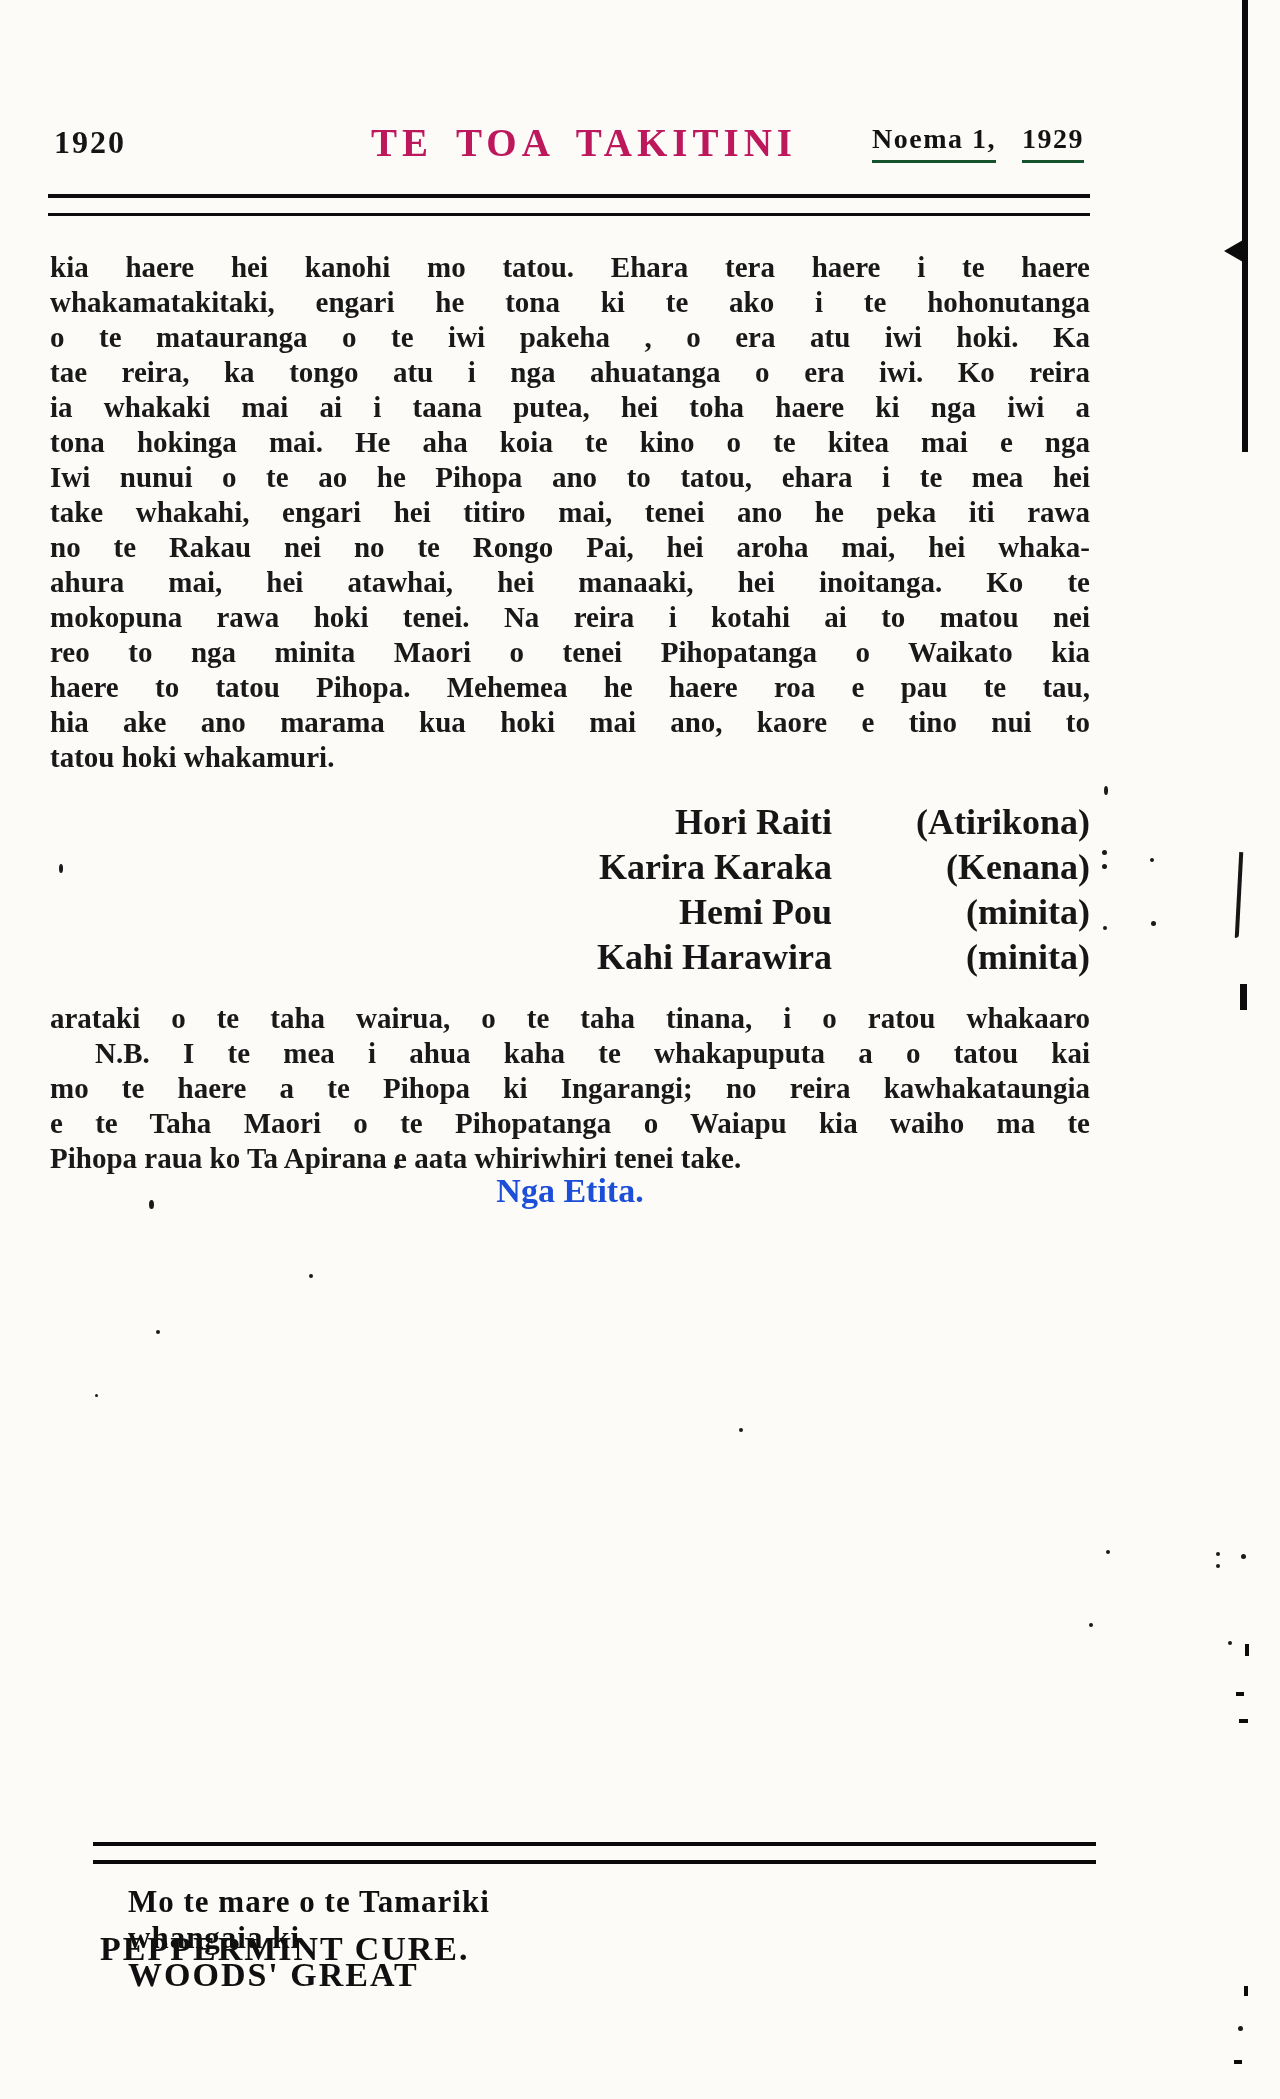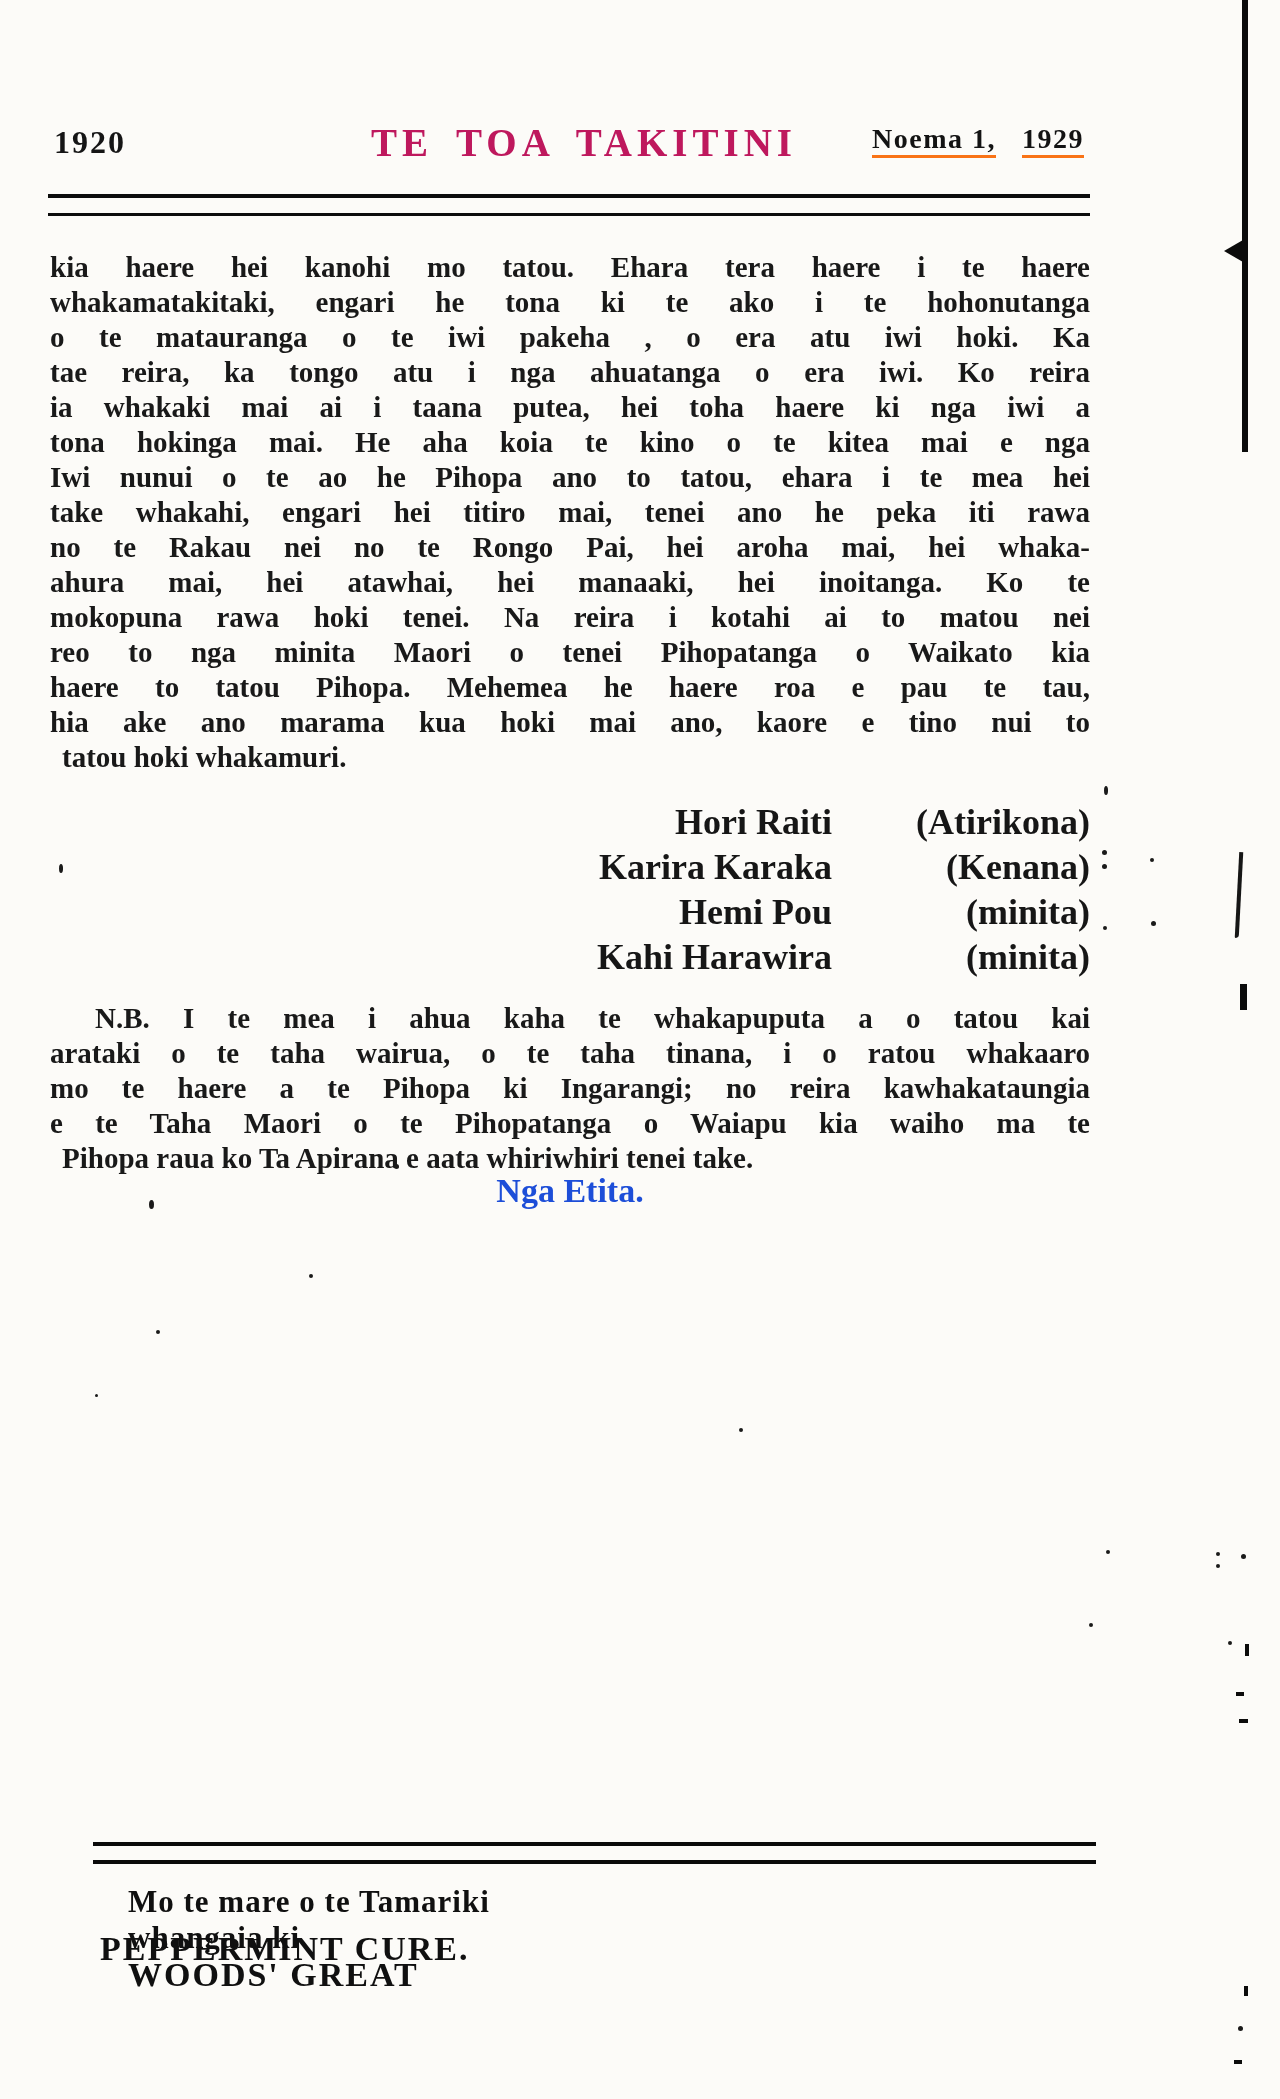--- a/index.html
+++ b/index.html
@@ -20,36 +20,36 @@
   .masthead{
     position:absolute;left:64px;top:120px;width:1040px;
     text-align:center;font-size:39px;font-weight:bold;
     letter-spacing:5px;word-spacing:9px;color:#be185d;
   }
   .issuedate{
     position:absolute;right:196px;top:123px;
     display:flex;gap:26px;align-items:baseline;
     font-size:28px;font-weight:bold;letter-spacing:1.5px;color:#131313;
   }
-  .issuedate span{border-bottom:3px solid #f97316;text-align:right;}
+  .issuedate span{border-bottom:3px solid #14532d;padding-bottom:5px;text-align:right;}
   .hrule{
     position:absolute;left:48px;top:194px;width:1042px;height:15px;
     border-top:4px solid #0c0c0c;border-bottom:3px solid #0c0c0c;
   }
   
   .article{
     position:absolute;left:50px;top:250px;width:1040px;
     font-size:29px;font-weight:bold;color:#191919;
   }
   .ln{
     height:35px;line-height:35px;
     text-align:justify;text-align-last:justify;text-justify:inter-word;
     white-space:nowrap;
   }
-  .ln.last{text-align-last:left;margin-left:12px;}
+  .ln.last{text-align-last:left;}
   .ln.indent{text-indent:45px;}
   
   .sigs{
     position:absolute;left:50px;top:800px;width:1040px;
     font-size:36px;font-weight:bold;color:#161616;text-align:right;
   }
   .sigrow{height:45px;line-height:45px;white-space:nowrap;}
   .sigtitle{display:inline-block;margin-left:38px;min-width:220px;text-align:right;}
   
   .notice{
@@ -129,22 +129,22 @@
     </div>
     <div class="sigrow">
       <span>Hemi Pou</span><span class="sigtitle">(minita)</span>
     </div>
     <div class="sigrow">
       <span>Kahi Harawira</span><span class="sigtitle">(minita)</span>
     </div>
   </div>
 
   <div class="notice">
+    <div class="ln">arataki o te taha wairua, o te taha tinana, i o ratou whakaaro</div>
     <div class="ln indent">N.B. I te mea i ahua kaha te whakapuputa a o tatou kai</div>
-    <div class="ln">arataki o te taha wairua, o te taha tinana, i o ratou whakaaro</div>
     <div class="ln">mo te haere a te Pihopa ki Ingarangi; no reira kawhakataungia</div>
     <div class="ln">e te Taha Maori o te Pihopatanga o Waiapu kia waiho ma te</div>
     <div class="ln last">Pihopa raua ko Ta Apirana e aata whiriwhiri tenei take.</div>
   </div>
   <div class="signoff">Nga Etita.</div>
 
   <div class="frule"></div>
   <div class="adline1">
     <span class="seg">Mo te mare o te Tamariki</span>
     <span class="seg">whangaia ki</span>

